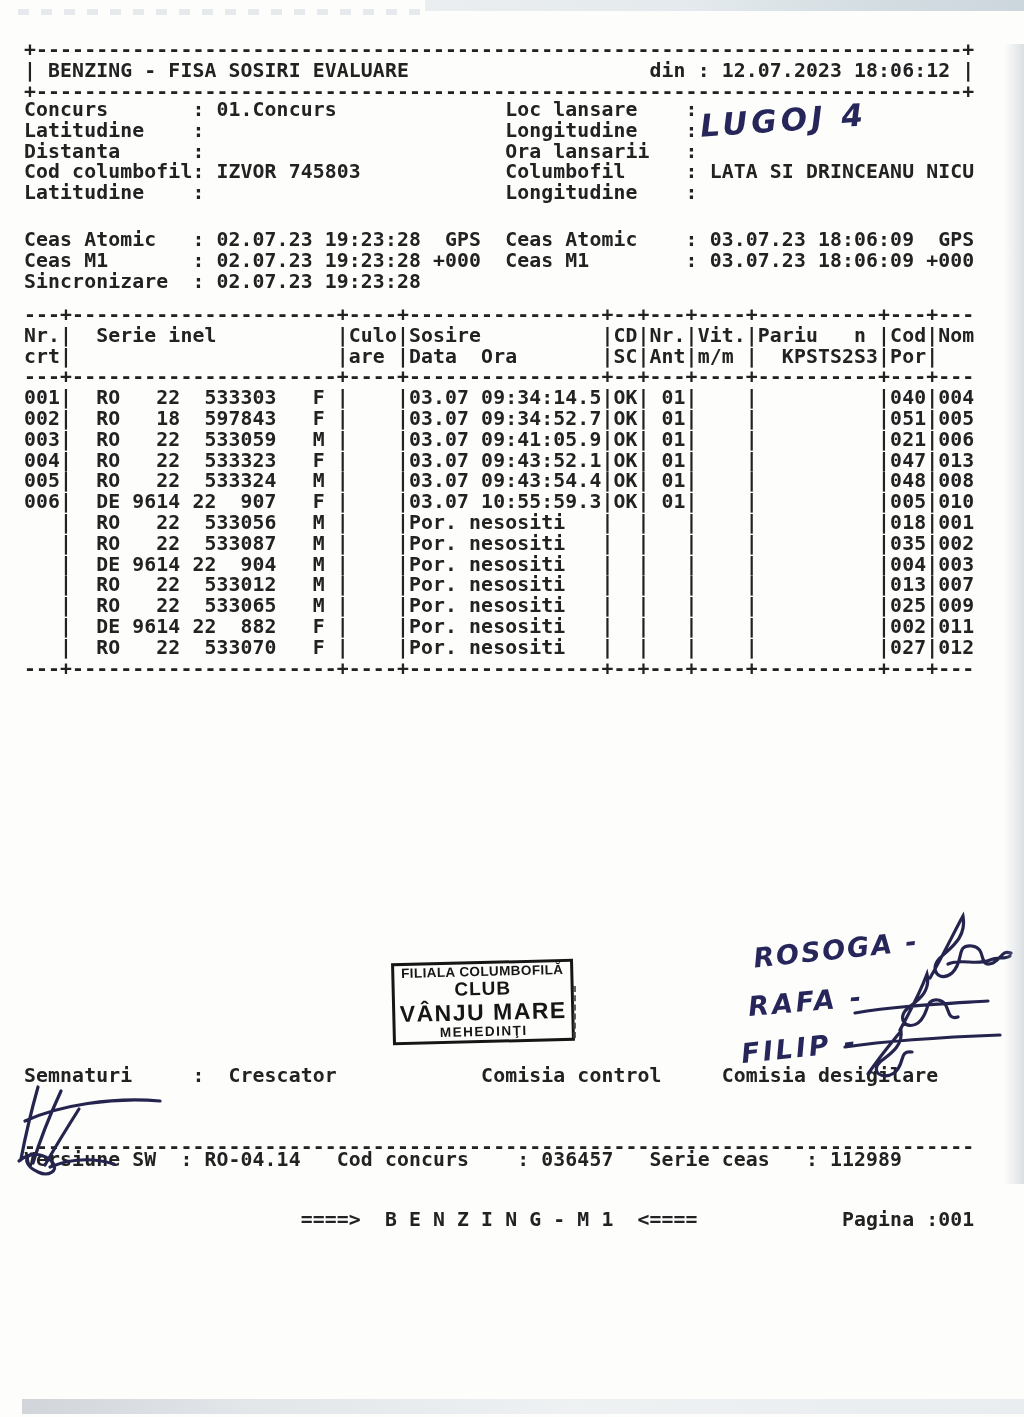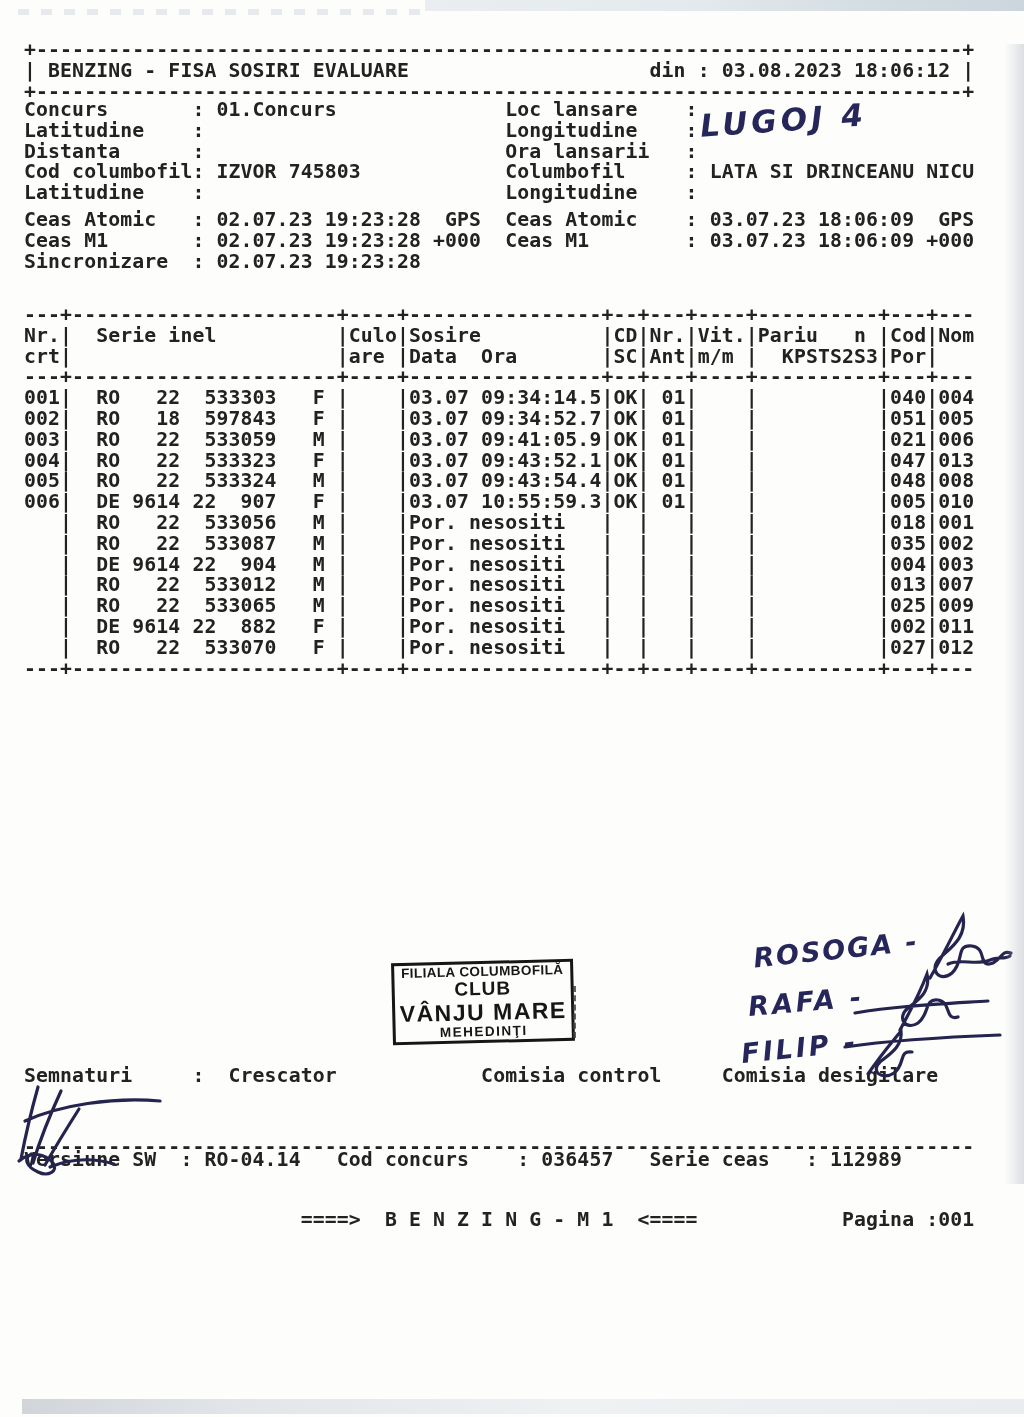--- a/index.html
+++ b/index.html
@@ -3,21 +3,21 @@
 <meta charset="utf-8">
 <style>
   html,body{margin:0;padding:0;background:#ffffff;}
   .page{position:relative;width:1024px;height:1417px;background:#fdfdfc;overflow:hidden;
         font-family:"DejaVu Sans Mono",monospace;}
   .mono{position:absolute;left:24px;font:700 19.8px/20.8px "DejaVu Sans Mono",monospace;
         letter-spacing:0.12px;white-space:pre;color:#222222;}
   .mono .line{height:20.8px;white-space:pre;}
   .b-header{top:40px}
   .b-info{top:100px}
-  .b-clock{top:210px}
+  .b-clock{top:230px}
   .b-table{top:305px}
   .b-sign{top:1066px}
   .b-div{top:1137px}
   .b-footer{top:1150px}
   .b-benzing{top:1210px}
 
   
   .scan-top-a{position:absolute;top:0;left:425px;width:599px;height:11px;
     background:linear-gradient(to right,#e7ebee 0%,#dfe6ea 45%,#ccd7dd 75%,#c3cfd7 100%);
     opacity:.85;}
@@ -52,21 +52,21 @@
   .ink-svg{position:absolute;left:0;top:0;pointer-events:none;}
 </style>
 </head>
 <body>
 
 <div class="page">
 
   <div class="scan-top-a"></div>
   <div class="scan-top-b"></div>
 
-  <div class="mono b-header"><div class="line">+-----------------------------------------------------------------------------+</div><div class="line">| BENZING - FISA SOSIRI EVALUARE                    din : 03.08.2023 18:06:12 |</div><div class="line">+-----------------------------------------------------------------------------+</div></div>
+  <div class="mono b-header"><div class="line">+-----------------------------------------------------------------------------+</div><div class="line">| BENZING - FISA SOSIRI EVALUARE                    din : 12.07.2023 18:06:12 |</div><div class="line">+-----------------------------------------------------------------------------+</div></div>
 
   <div class="mono b-info"><div class="line">Concurs       : 01.Concurs              Loc lansare    :</div><div class="line">Latitudine    :                         Longitudine    :</div><div class="line">Distanta      :                         Ora lansarii   :</div><div class="line">Cod columbofil: IZVOR 745803            Columbofil     : LATA SI DRINCEANU NICU</div><div class="line">Latitudine    :                         Longitudine    :</div></div>
 
   <div class="mono b-clock"><div class="line">Ceas Atomic   : 02.07.23 19:23:28  GPS  Ceas Atomic    : 03.07.23 18:06:09  GPS</div><div class="line">Ceas M1       : 02.07.23 19:23:28 +000  Ceas M1        : 03.07.23 18:06:09 +000</div><div class="line">Sincronizare  : 02.07.23 19:23:28</div></div>
 
   <div class="mono b-table"><div class="line" ,="">---+----------------------+----+----------------+--+---+----+----------+---+---</div><div class="line" ,="">Nr.|  Serie inel          |Culo|Sosire          |CD|Nr.|Vit.|Pariu   n |Cod|Nom</div><div class="line" ,="">crt|                      |are |Data  Ora       |SC|Ant|m/m |  KPSTS2S3|Por|   </div><div class="line" ,="">---+----------------------+----+----------------+--+---+----+----------+---+---</div><div class="line" ,="">001|  RO   22  533303   F |    |03.07 09:34:14.5|OK| 01|    |          |040|004</div><div class="line" ,="">002|  RO   18  597843   F |    |03.07 09:34:52.7|OK| 01|    |          |051|005</div><div class="line" ,="">003|  RO   22  533059   M |    |03.07 09:41:05.9|OK| 01|    |          |021|006</div><div class="line" ,="">004|  RO   22  533323   F |    |03.07 09:43:52.1|OK| 01|    |          |047|013</div><div class="line" ,="">005|  RO   22  533324   M |    |03.07 09:43:54.4|OK| 01|    |          |048|008</div><div class="line" ,="">006|  DE 9614 22  907   F |    |03.07 10:55:59.3|OK| 01|    |          |005|010</div><div class="line" ,="">   |  RO   22  533056   M |    |Por. nesositi   |  |   |    |          |018|001</div><div class="line" ,="">   |  RO   22  533087   M |    |Por. nesositi   |  |   |    |          |035|002</div><div class="line" ,="">   |  DE 9614 22  904   M |    |Por. nesositi   |  |   |    |          |004|003</div><div class="line" ,="">   |  RO   22  533012   M |    |Por. nesositi   |  |   |    |          |013|007</div><div class="line" ,="">   |  RO   22  533065   M |    |Por. nesositi   |  |   |    |          |025|009</div><div class="line" ,="">   |  DE 9614 22  882   F |    |Por. nesositi   |  |   |    |          |002|011</div><div class="line" ,="">   |  RO   22  533070   F |    |Por. nesositi   |  |   |    |          |027|012</div><div class="line" ,="">---+----------------------+----+----------------+--+---+----+----------+---+---</div></div>
 
   <div class="mono b-sign line">Semnaturi     :  Crescator            Comisia control     Comisia desigilare</div>
 
   <div class="mono b-div line">-------------------------------------------------------------------------------</div>

